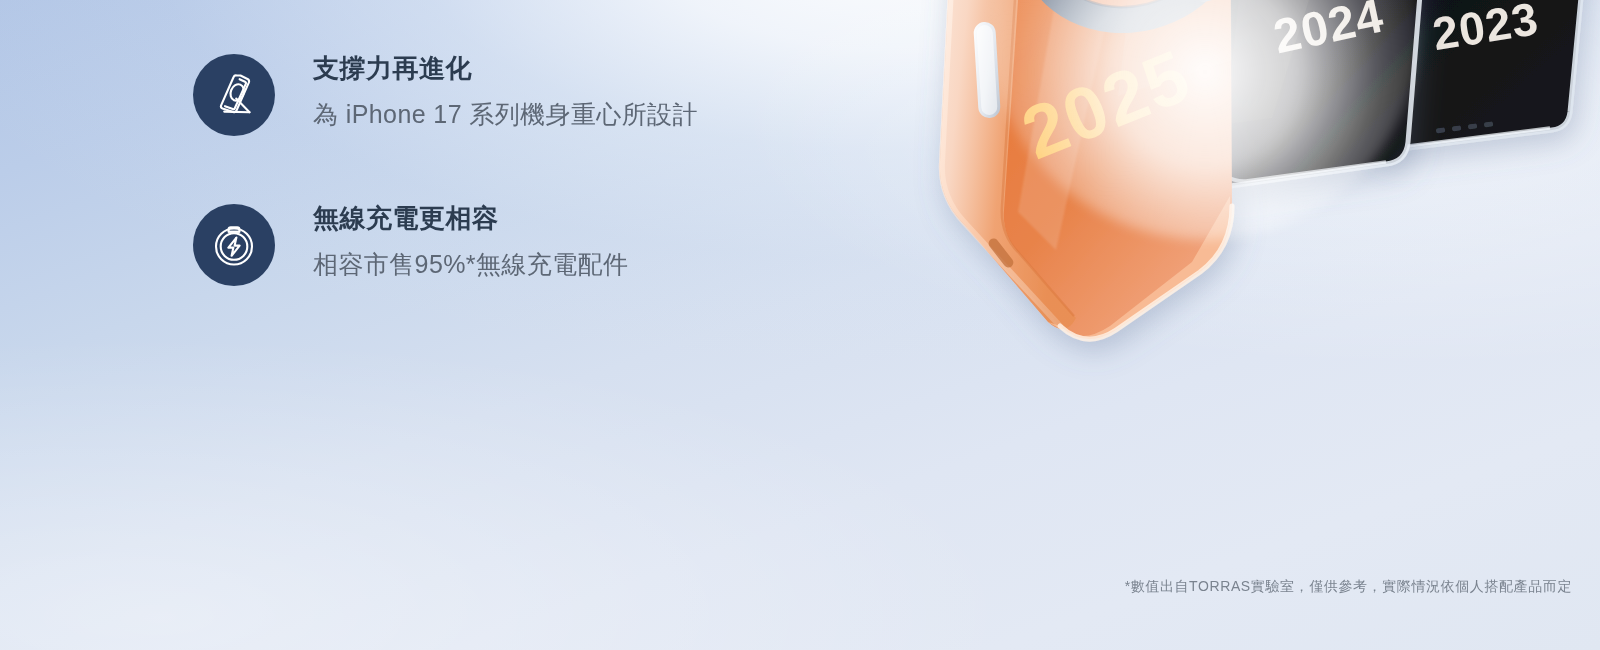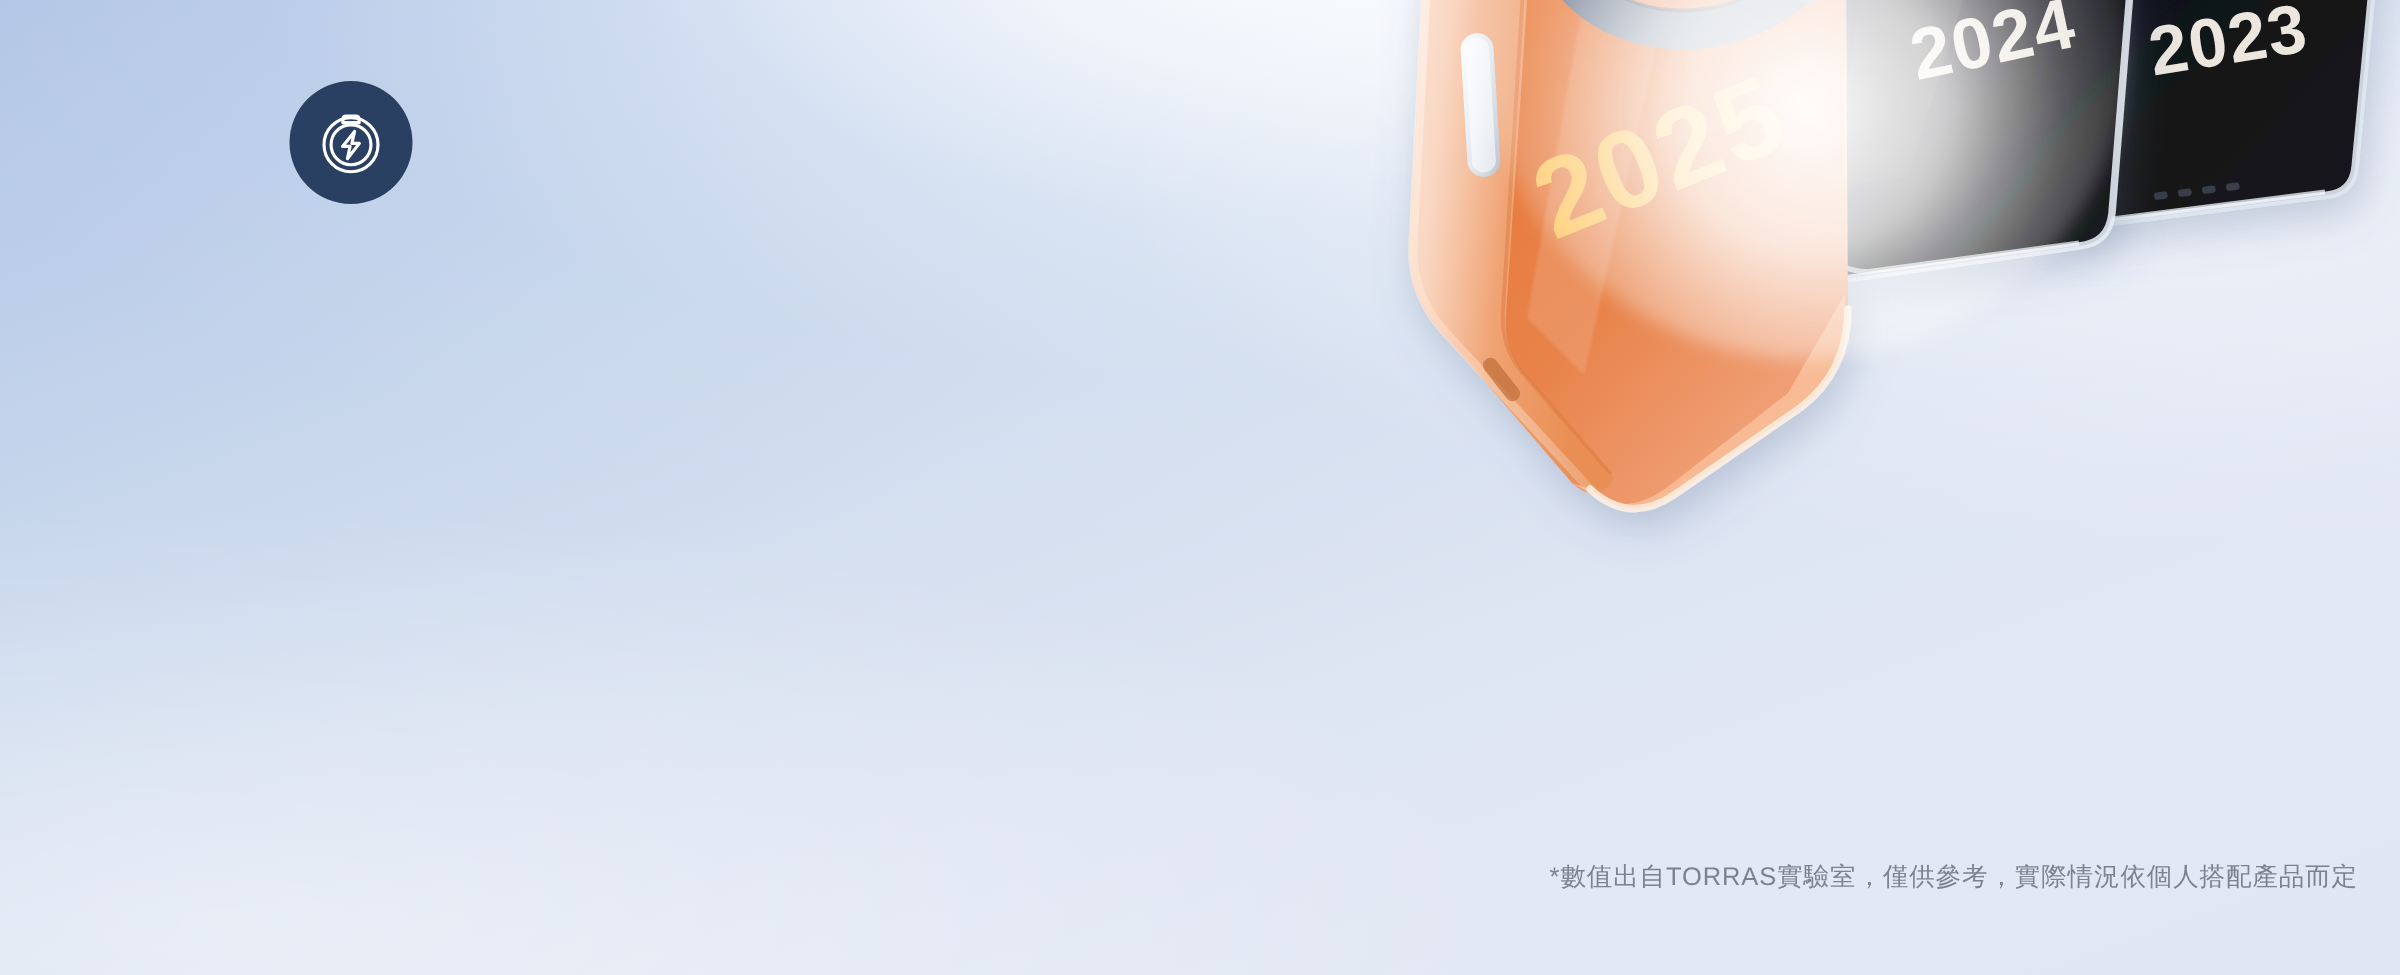--- a/index.html
+++ b/index.html
@@ -98,21 +98,21 @@
     letter-spacing: 0.4px;
     line-height: 1.4;
     white-space: nowrap;
   }
 
   
   .footnote {
     position: absolute;
     right: 28px;
     bottom: 54px;
-    font-size: 17px;
+    font-size: 14px;
     color: #7a838f;
     letter-spacing: 0.6px;
     white-space: nowrap;
   }
 
   
   .product {
     position: absolute;
     right: 0;
     top: 0;
@@ -291,35 +291,59 @@
           </g>
         </g>
 
         <text x="236" y="128" fill="#ffc865" font-family="'Liberation Sans',sans-serif" font-size="74" font-weight="700" letter-spacing="2" transform="rotate(-22 236 128)" text-anchor="middle">2025</text>
       </g>
     </svg>
   </div>
 
   <div class="features">
 
-
     <div class="feature-row">
       <div class="feature-icon">
         <svg width="50" height="50" viewBox="0 0 50 50" fill="none" stroke="#ffffff" stroke-width="2.1" stroke-linecap="round" stroke-linejoin="round">
 
+          <path d="M31.5 5.5 L38.5 9 q2.2 1.1 1.4 3.4 L27.5 40.5 q-0.9 2.2 -3.2 1.4 L13.5 38.5
+                   q-2.2 -0.8 -1.4 -3.1 L24.6 7 q0.9 -2.2 3.2 -1.5 Z"></path>
+
+          <path d="M30.6 9.2 L36 11.8 q1.4 0.7 0.8 2.1 L25.8 38.2 q-0.6 1.4 -2 0.9 L16 36.2"></path>
+
+          <ellipse cx="28.2" cy="22.4" rx="6.4" ry="8.4" transform="rotate(22 28.2 22.4)"></ellipse>
+
+          <path d="M27.2 28.6 L40.5 42.2"></path>
+          <path d="M15.2 41.6 L40.5 42.2"></path>
+        </svg>
+      </div>
+      <div class="feature-text">
+        <div class="feature-title">支撐力再進化</div>
+        <div class="feature-desc">為 iPhone 17 系列機身重心所設計</div>
+      </div>
+    </div>
+
+    <div class="feature-row">
+      <div class="feature-icon">
+        <svg width="50" height="50" viewBox="0 0 50 50" fill="none" stroke="#ffffff" stroke-width="2.1" stroke-linecap="round" stroke-linejoin="round">
+
           <circle cx="25" cy="26.5" r="18"></circle>
 
           <circle cx="25" cy="26.5" r="13.3"></circle>
 
           <path d="M19.6 9.6 q0 -2.2 2.2 -2.2 h6.4 q2.2 0 2.2 2.2 v2.2 h-10.8 Z"></path>
           <path d="M19.8 11.8 h10.4"></path>
 
           <path d="M27.4 17.6 L19.4 27.6 h5.0 l-1.8 8.2 L30.6 25.6 h-5.0 Z"></path>
         </svg>
       </div>
+      <div class="feature-text">
+        <div class="feature-title">無線充電更相容</div>
+        <div class="feature-desc">相容市售95%*無線充電配件</div>
+      </div>
     </div>
 
 
   </div>
 
   <div class="footnote">*數值出自TORRAS實驗室，僅供參考，實際情況依個人搭配產品而定</div>
 
 </div>
 
 </body></html>

